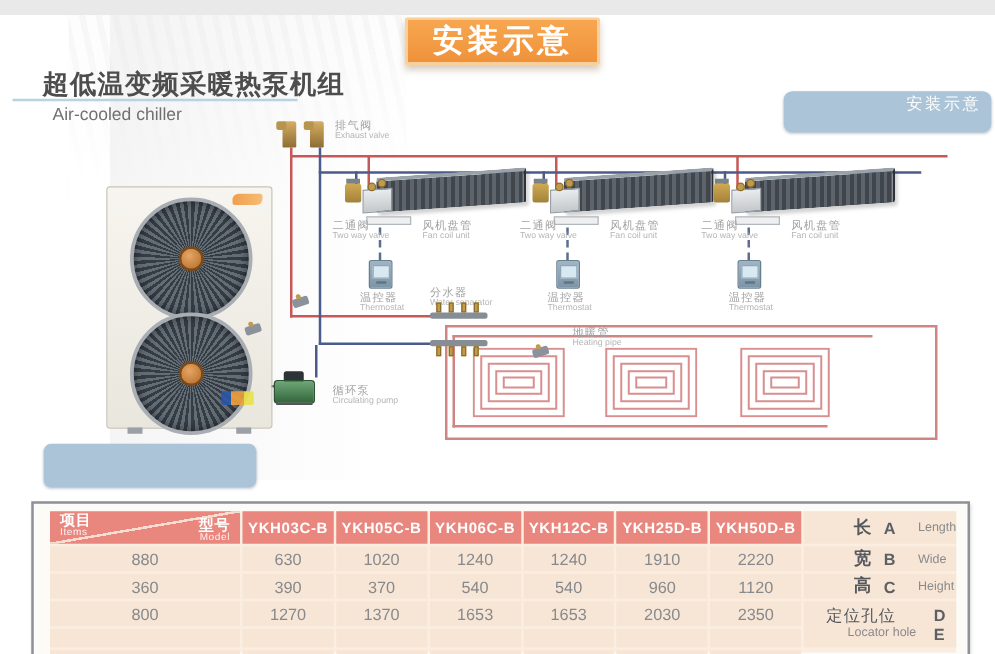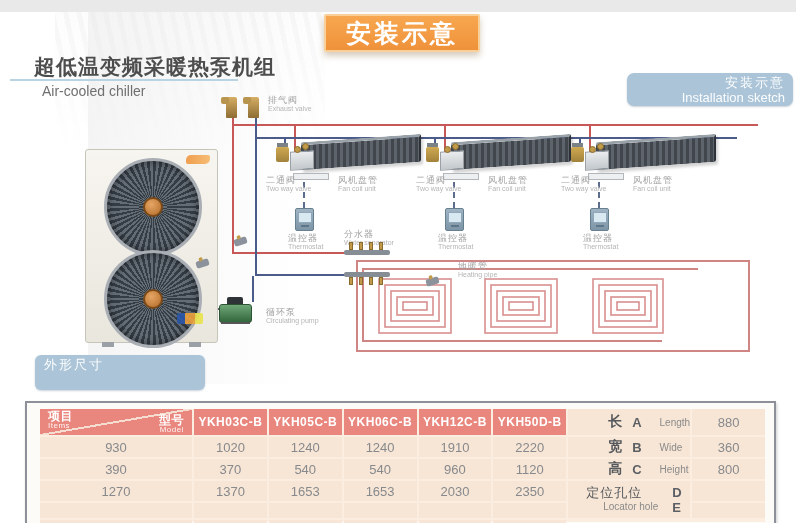--- a/index.html
+++ b/index.html
@@ -149,21 +149,20 @@
   <div class="bottom-strip"></div>
 
   <div class="banner">安装示意</div>
 
   <div class="title-cn">超低温变频采暖热泵机组</div>
   <div class="title-underline"></div>
   <div class="title-en">Air-cooled chiller</div>
 
   <div class="badge badge-install">
     <div class="l1">安装示意</div>
-    <div class="l2">Installation sketch</div>
   </div>
 
   <div class="pipe red" style="left:232px;top:106px;width:2px;height:136px;"></div>
   <div class="pipe red" style="left:232px;top:112px;width:526px;height:2px;"></div>
   <div class="pipe red" style="left:294px;top:112px;width:2px;height:28px;"></div>
   <div class="pipe red" style="left:444px;top:112px;width:2px;height:28px;"></div>
   <div class="pipe red" style="left:589px;top:112px;width:2px;height:28px;"></div>
   <div class="pipe red" style="left:232px;top:240px;width:116px;height:2px;"></div>
 
   <div class="pipe blue" style="left:255px;top:106px;width:2px;height:158px;"></div>
@@ -338,49 +337,49 @@
   <div class="dlbl" style="left:266px;top:296px;">
     <span class="cn">循环泵</span>
     <span class="en">Circulating pump</span>
   </div>
 
   <div class="fit" style="left:196px;top:248px;"></div>
   <div class="fit" style="left:234px;top:226px;"></div>
   <div class="fit" style="left:426px;top:266px;"></div>
 
   <div class="badge badge-measure">
-    <div class="l1">外形尺寸</div>
   </div>
 
   <div class="tbl-frame">
     <div class="tbl">
 
       <div class="hcell corner">
         <div class="c-items">
           <span class="big">项目</span>
           <span class="small">Items</span>
         </div>
         <div class="c-model">
           <span class="big">型号</span>
           <span class="small">Model</span>
         </div>
       </div>
       <div class="hcell">YKH03C-B</div>
       <div class="hcell">YKH05C-B</div>
       <div class="hcell">YKH06C-B</div>
       <div class="hcell">YKH12C-B</div>
+      <div class="hcell">YKH25D-B</div>
       <div class="hcell">YKH50D-B</div>
 
       <div class="lcell">
         <span class="cn">长</span>
         <span class="letter">A</span>
         <span class="en">Length</span>
       </div>
       <div class="vcell">880</div>
-      <div class="vcell">930</div>
+      <div class="vcell">630</div>
       <div class="vcell">1020</div>
       <div class="vcell">1240</div>
       <div class="vcell">1240</div>
       <div class="vcell">1910</div>
       <div class="vcell">2220</div>
 
       <div class="lcell">
         <span class="cn">宽</span>
         <span class="letter">B</span>
         <span class="en">Wide</span>

